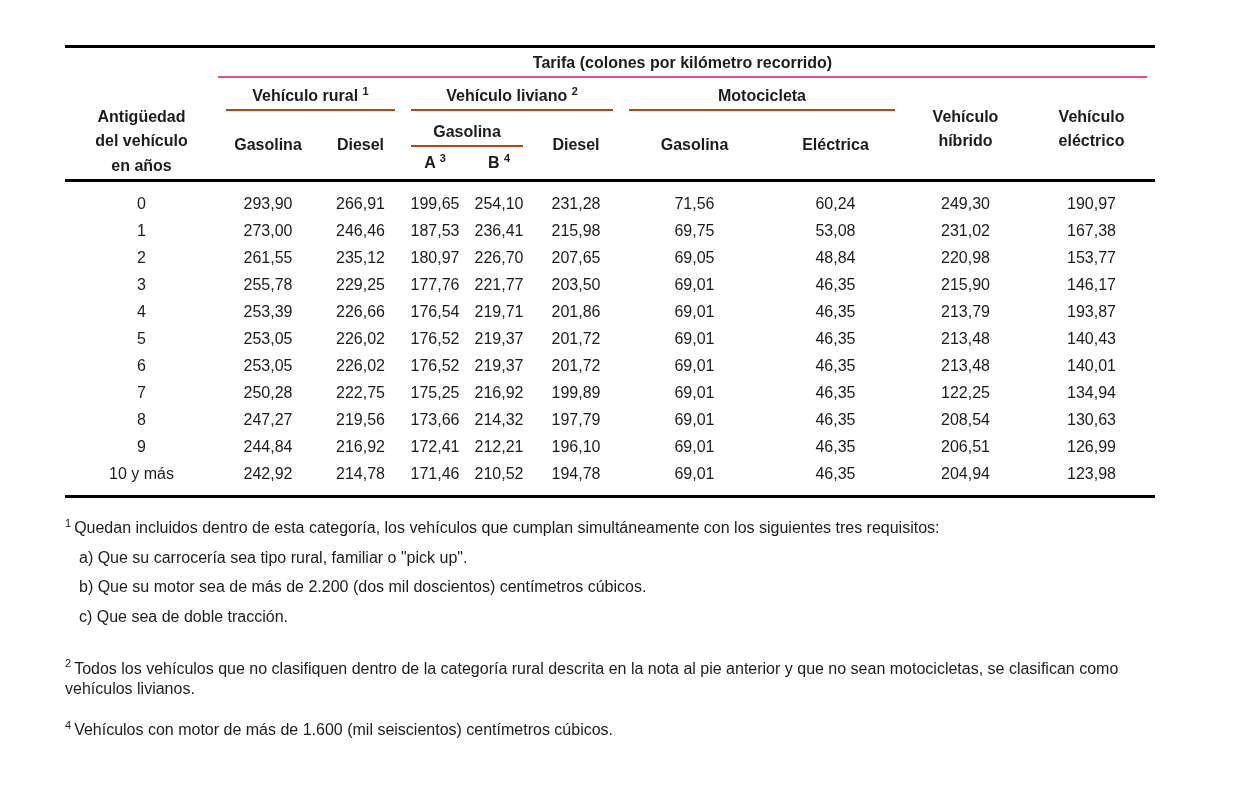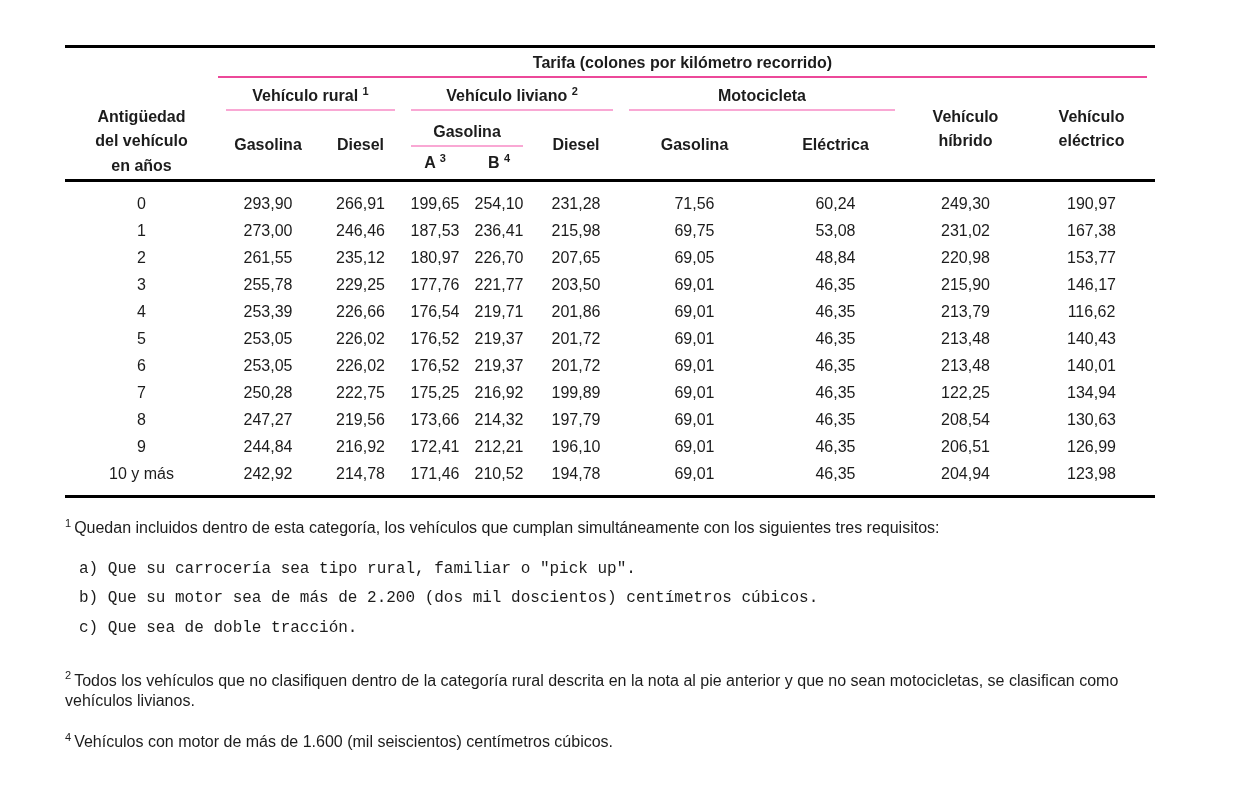--- a/index.html
+++ b/index.html
@@ -30,41 +30,41 @@
   .h2 th { height:33px; }
   .h3 th { height:36px; }
   .h4 th { height:32px; }
 
   .rule-full {
     border-bottom:2px solid #ec4899;
     padding-bottom:4px;
     margin:0 8px 0 0;
   }
   .rule-grp {
-    border-bottom:2px solid #f9a8d4;
+    border-bottom:2px solid #c2410c;
     padding-bottom:4px;
     margin:0 8px;
   }
   th.grp { vertical-align:bottom; }
 
   .corner-inner { width:112px; margin:0 auto; line-height:1.55; }
   .twoline { width:82px; margin:0 auto; line-height:1.5; }
 
   sup {
     font-size:11px;
     font-weight:bold;
     vertical-align:super;
     line-height:0;
   }
 
   .footnotes { margin-top:20px; width:1085px; font-size:16px; line-height:1.3; }
   .footnotes sup { font-weight:normal; margin-right:3px; }
   .fn { margin-top:20px; }
   .fn-first { margin-top:0; }
-  .fn-items { margin-top:16px;font-family:Liberation Mono, monospace; }
+  .fn-items { margin-top:4px; }
   .fn-item { padding-left:14px; line-height:1.85; }
   .fn-gap { margin-top:27px; }
 </style>
 </head>
 <body>
 
 <div class="page">
 
   <table class="tarifa">
     <colgroup>
@@ -184,21 +184,21 @@
       <tr>
         <td>4</td>
         <td>253,39</td>
         <td>226,66</td>
         <td>176,54</td>
         <td>219,71</td>
         <td>201,86</td>
         <td>69,01</td>
         <td>46,35</td>
         <td>213,79</td>
-        <td>116,62</td>
+        <td>193,87</td>
       </tr>
       <tr>
         <td>5</td>
         <td>253,05</td>
         <td>226,02</td>
         <td>176,52</td>
         <td>219,37</td>
         <td>201,72</td>
         <td>69,01</td>
         <td>46,35</td>

